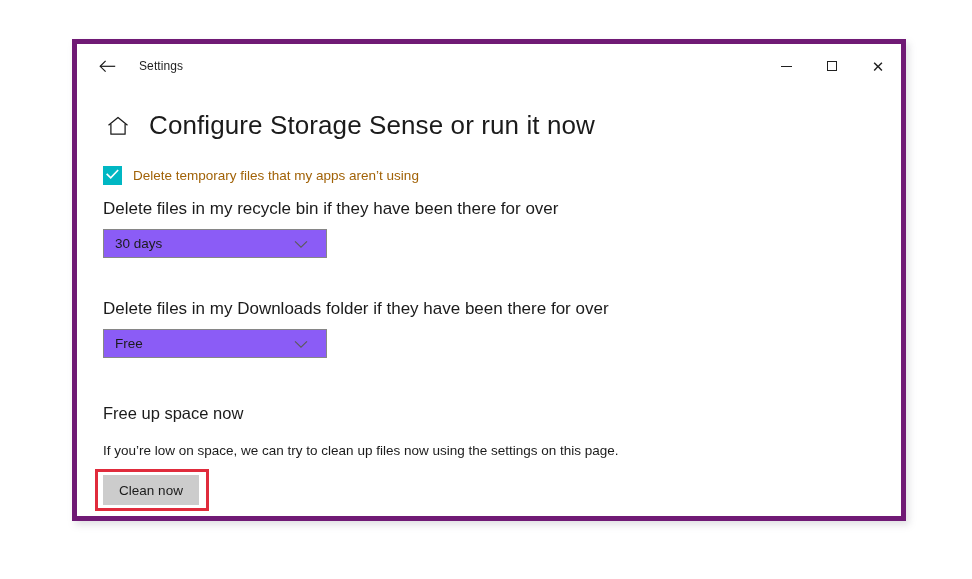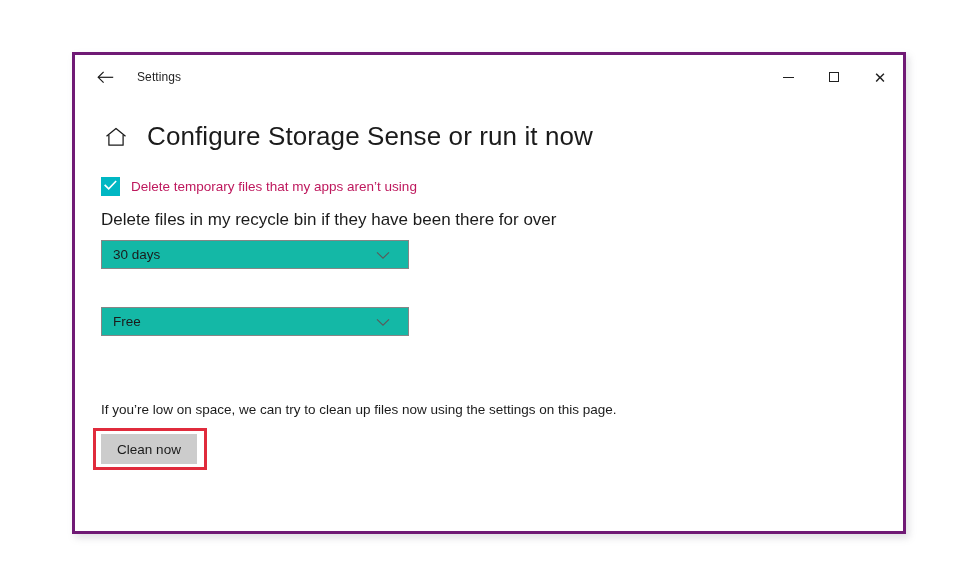--- a/index.html
+++ b/index.html
@@ -13,25 +13,25 @@
     font-family: "Liberation Sans", sans-serif;
     -webkit-font-smoothing: antialiased;
     overflow: hidden;
     position: relative;
   }
 
   
   .window {
     position: absolute;
     left: 72px;
-    top: 52px;
+    top: 39px;
     width: 834px;
     height: 482px;
     background: #ffffff;
-    border: 3px solid #701a75;
+    border: 5px solid #701a75;
     box-sizing: border-box;
     box-shadow: 3px 4px 7px rgba(120, 120, 130, 0.22);
   }
 
   
   .titlebar {
     position: relative;
     height: 44px;
     background: #ffffff;
     display: flex;
@@ -135,38 +135,38 @@
     box-sizing: border-box;
     display: flex;
     align-items: center;
     justify-content: center;
     cursor: pointer;
     flex: none;
   }
   .check-label {
     margin-left: 11px;
     font-size: 13.5px;
-    color: #be185d;
+    color: #a16207;
     font-family: "Liberation Sans", sans-serif;
   }
 
   .field-label {
     font-size: 17px;
     color: #1b1b1b;
     margin-top: 13px;
     font-family: "Liberation Sans", sans-serif;
   }
 
   
   .combo {
     margin-top: 10px;
-    width: 308px;
+    width: 224px;
     height: 29px;
     border: 1px solid #868686;
-    background: #14b8a6;
+    background: #8b5cf6;
     box-sizing: border-box;
     display: flex;
     align-items: center;
     justify-content: space-between;
     padding: 0 18px 0 11px;
     cursor: pointer;
   }
   .combo-value {
     font-size: 13.5px;
     color: #1b1b1b;
@@ -283,31 +283,33 @@
         <span class="chevron">
           <svg width="14" height="9" viewBox="0 0 14 9" aria-hidden="true">
             <path d="M1 1.3 L7 7.2 L13 1.3" fill="none" stroke="#5a5a5a" stroke-width="1.1"></path>
           </svg>
         </span>
       </div>
 
       <div class="spacer-1"></div>
 
       
+      <div class="field-label">Delete files in my Downloads folder if they have been there for over</div>
       <div class="combo">
         <span class="combo-value">Free</span>
         <span class="chevron">
           <svg width="14" height="9" viewBox="0 0 14 9" aria-hidden="true">
             <path d="M1 1.3 L7 7.2 L13 1.3" fill="none" stroke="#5a5a5a" stroke-width="1.1"></path>
           </svg>
         </span>
       </div>
 
       
       <div style="height:46px"></div>
+      <div class="section-heading">Free up space now</div>
       <div class="section-desc">If you’re low on space, we can try to clean up files now using the settings on this page.</div>
 
       <div class="btn-wrap">
         <button class="clean-btn">Clean now</button>
         <span class="annot-box"></span>
       </div>
 
     </div>
   </div>
 </div>

